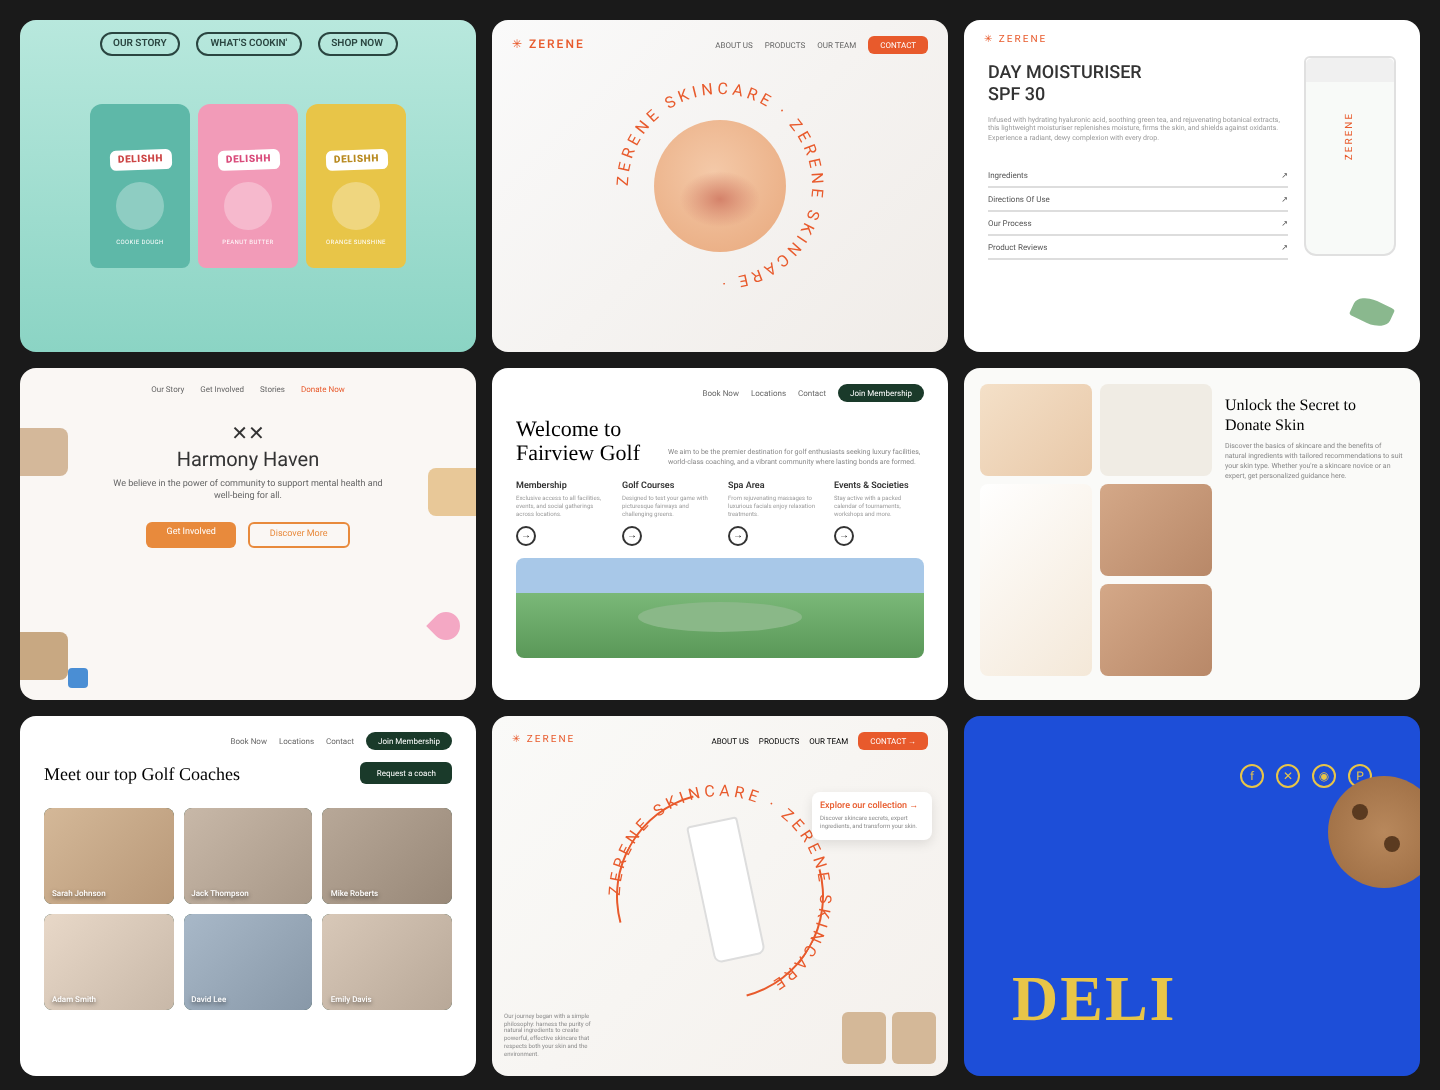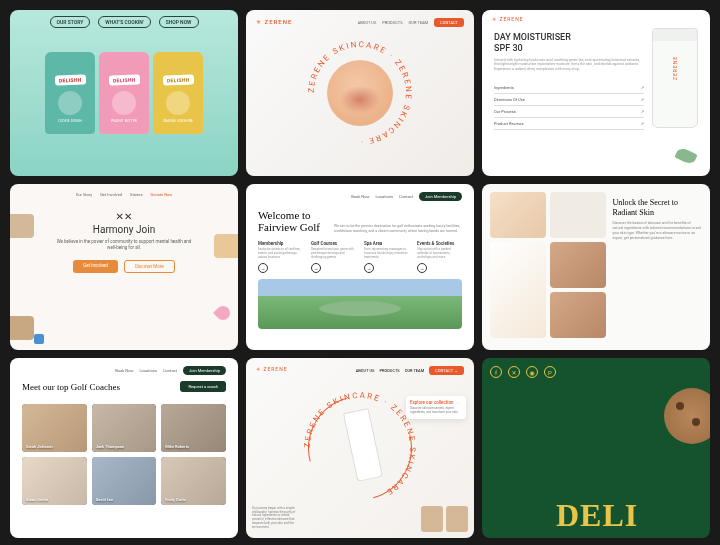--- a/index.html
+++ b/index.html
@@ -104,21 +104,21 @@
 .c8 .center{position:relative;width:120px;height:120px}
 .c8 .ring{position:absolute;inset:8px;border:1.5px solid #e85a2c;border-radius:50%;border-top-color:transparent;border-bottom-color:transparent;transform:rotate(30deg)}
 .c8 .tube2{position:absolute;left:42%;top:18%;width:26px;height:70px;background:#fff;border:.5px solid #ddd;border-radius:2px 2px 4px 4px;transform:rotate(-12deg)}
 .c8 .callout{position:absolute;right:8px;top:38px;width:60px;background:#fff;border-radius:4px;padding:4px;box-shadow:0 2px 6px rgba(0,0,0,.1)}
 .c8 .callout h6{font-size:4.5px;color:#e85a2c;font-weight:500}
 .c8 .callout p{font-size:3px;color:#888;margin-top:2px;line-height:1.3}
 .c8 .bl{position:absolute;left:6px;bottom:8px;width:48px;font-size:3px;color:#888;line-height:1.3}
 .c8 .faces{position:absolute;right:6px;bottom:6px;display:flex;gap:3px}
 .c8 .faces div{width:22px;height:26px;background:#d4b898;border-radius:3px}
 
-.c9{background:#14532d;display:flex;flex-direction:row;padding:8px;position:relative;color:#e8c548}
+.c9{background:#1d4ed8;display:flex;flex-direction:column;padding:24px;position:relative;color:#e8c548}
 .c9 .social{display:flex;gap:6px;justify-content:flex-end;font-size:8px}
 .c9 .social span{width:12px;height:12px;border:.5px solid #e8c548;border-radius:50%;display:flex;align-items:center;justify-content:center;font-size:6px}
 .c9 .big{font-size:32px;font-weight:900;letter-spacing:1px;margin-top:auto;line-height:.9;font-family:Georgia,serif}
 .c9 .cookie{position:absolute;right:-10px;top:30px;width:56px;height:56px;background:radial-gradient(circle,#b8885c,#9a6a40);border-radius:50%}
 .c9 .cookie::before,.c9 .cookie::after{content:"";position:absolute;width:8px;height:8px;background:#5a3a20;border-radius:50%}
 .c9 .cookie::before{top:14px;left:12px}
 .c9 .cookie::after{top:30px;left:28px}
 </style>
 </head>
 <body>
@@ -202,21 +202,21 @@
   </div>
 
   <div class="card c4">
     <div class="nav4">
       <span>Our Story</span>
       <span>Get Involved</span>
       <span>Stories</span>
       <span>Donate Now</span>
     </div>
     <div class="glyph">✕✕</div>
-    <h3>Harmony Join</h3>
+    <h3>Harmony Haven</h3>
     <p>We believe in the power of community to support mental health and well-being for all.</p>
     <div class="btns">
       <div class="btn-p">Get Involved</div>
       <div class="btn-s">Discover More</div>
     </div>
     <div class="deco d1"></div>
     <div class="deco d2"></div>
     <div class="deco d3"></div>
     <div class="deco d4"></div>
     <div class="deco d5"></div>
@@ -263,21 +263,21 @@
     <div class="c6-grid">
       <div class="t1"></div>
       <div class="t2"></div>
       <div class="t3"></div>
       <div class="t4"></div>
       <div class="t4"></div>
       <div class="t5"></div>
     </div>
     <div class="c6-txt">
       <h4 style="white-space:pre-line">Unlock the Secret to
-Radiant Skin</h4>
+Donate Skin</h4>
       <p>Discover the basics of skincare and the benefits of natural ingredients with tailored recommendations to suit your skin type. Whether you're a skincare novice or an expert, get personalized guidance here.</p>
     </div>
   </div>
 
   <div class="card c7">
     <div class="nav7">
       <span>Book Now</span>
       <span>Locations</span>
       <span>Contact</span>
       <span class="mbtn">Join Membership</span>

